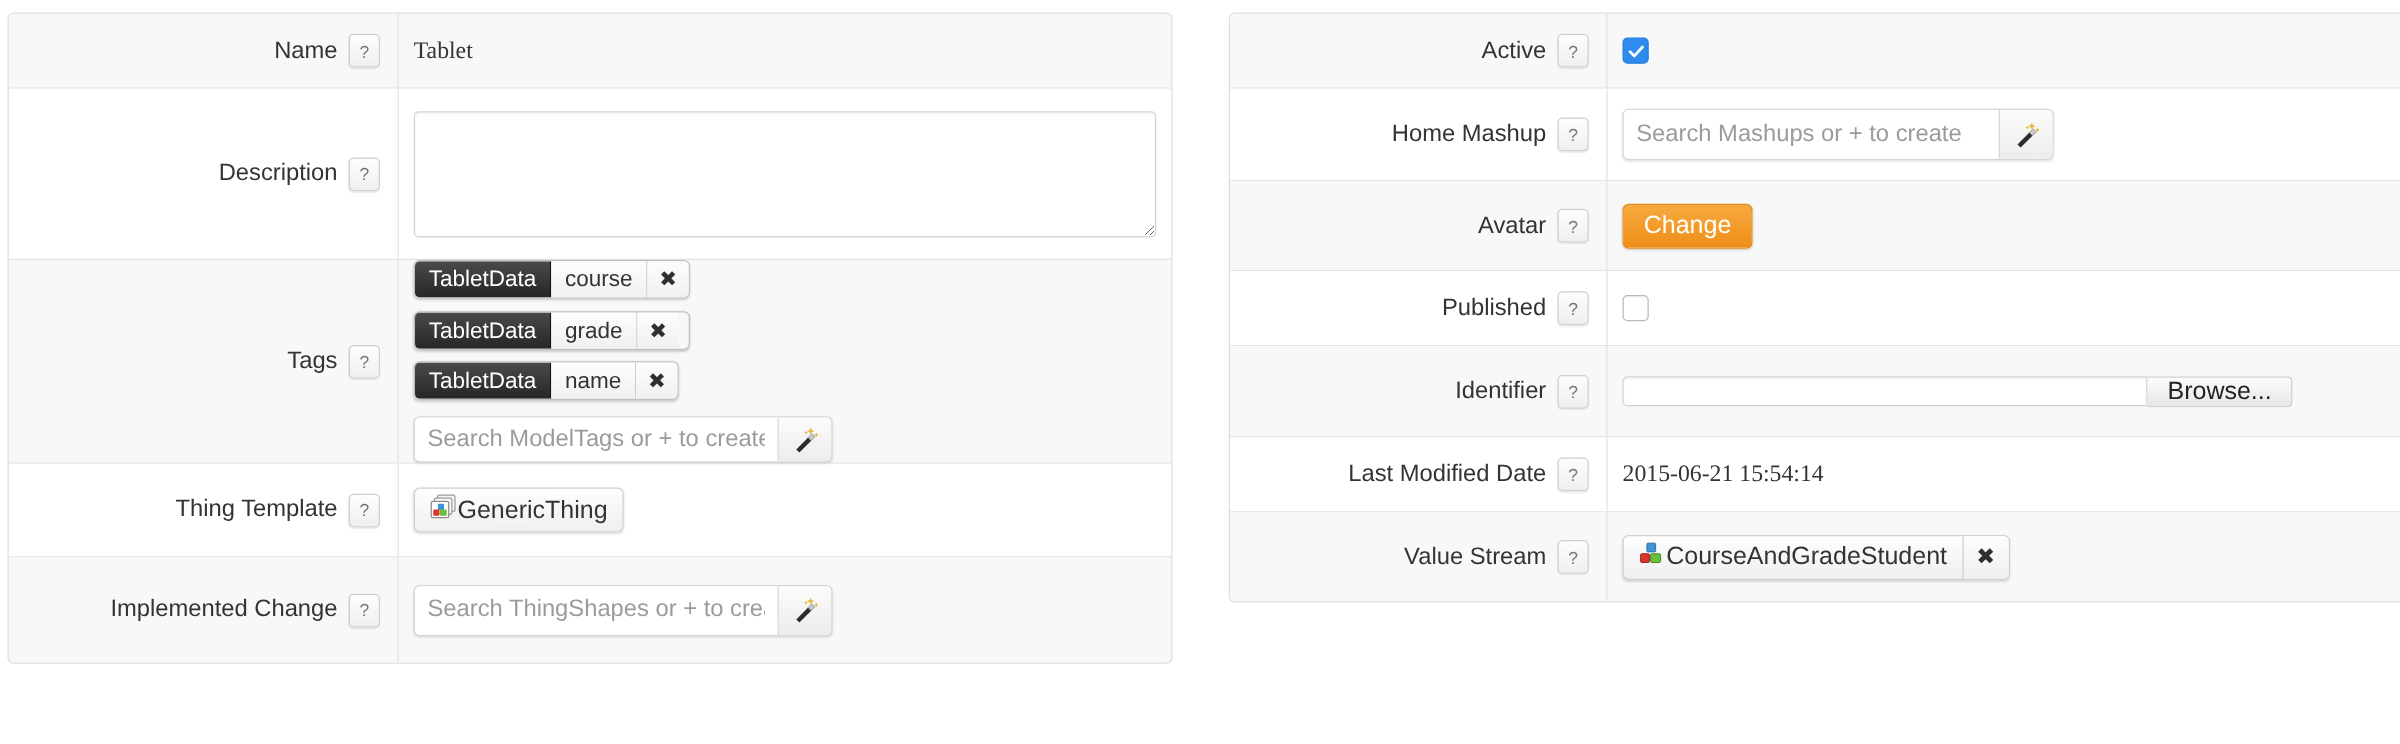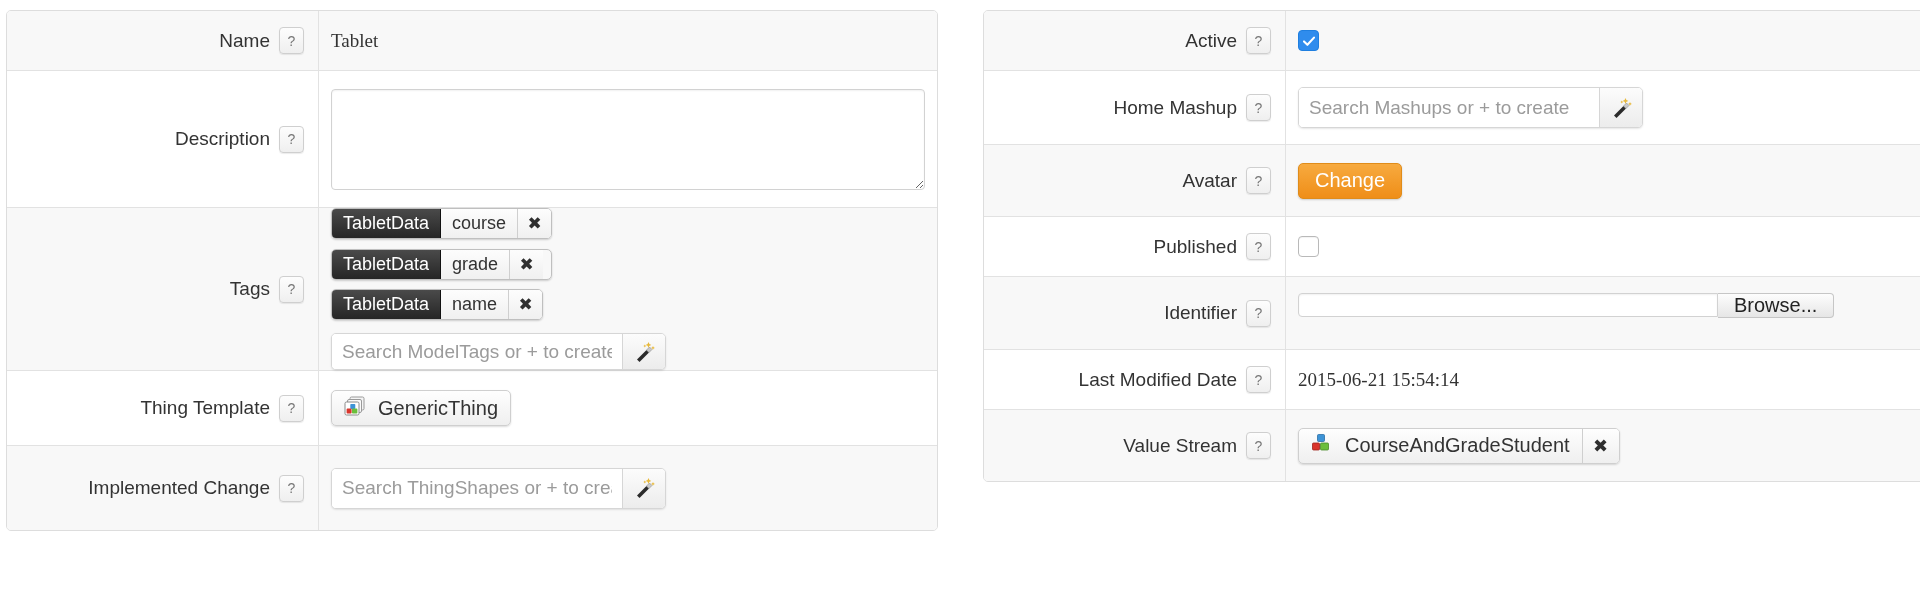--- a/index.html
+++ b/index.html
@@ -135,21 +135,21 @@
   }
 
   
   .itemchip{
     display:inline-flex;align-items:stretch;height:36px;
     border:1px solid #cfcfcf;border-radius:5px;
     background:linear-gradient(#fefefe,#efefef);
     box-shadow:0 1px 2px rgba(0,0,0,.14);
     overflow:hidden;box-sizing:border-box;
   }
-  .itemchip .body{display:flex;align-items:center;gap:12px;padding:0 12px;font-size:20px;color:#333;}
+  .itemchip .body{display:flex;align-items:center;gap:0;padding:0 12px;font-size:20px;color:#333;}
   .itemchip .rm{
     display:flex;align-items:center;justify-content:center;width:36px;
     border-left:1px solid #cfcfcf;
     background:linear-gradient(#fefefe,#efefef);
     font-size:18px;font-weight:bold;color:#2f2f2f;cursor:pointer;
   }
 
   
   .cb{
     width:21px;height:21px;border-radius:4px;box-sizing:border-box;
@@ -164,21 +164,21 @@
     display:inline-flex;align-items:center;justify-content:center;
     height:36px;padding:0 16px;
     border:1px solid #e08c1a;border-radius:5px;
     background:linear-gradient(#f7aa3f,#ef8e18);
     color:#fff;font-size:20px;
     box-shadow:0 1px 2px rgba(0,0,0,.18);
     cursor:pointer;box-sizing:border-box;
   }
 
   
-  .idwrap{display:flex;align-items:flex-start;height:40px;}
+  .idwrap{display:flex;align-items:center;height:40px;}
   .idwrap .txt{
     width:420px;
     border:1px solid #d2d2d2;border-radius:4px 0 0 4px;
     background:#fff;outline:none;
     font-family:inherit;font-size:19px;padding:0 9px;
     box-shadow:inset 0 1px 2px rgba(0,0,0,.06);
     box-sizing:border-box;
   }
   .browse{
     display:flex;align-items:center;justify-content:center;

